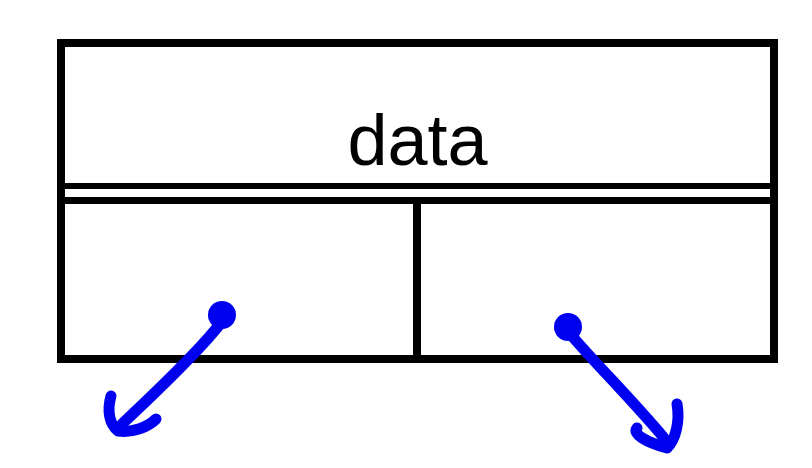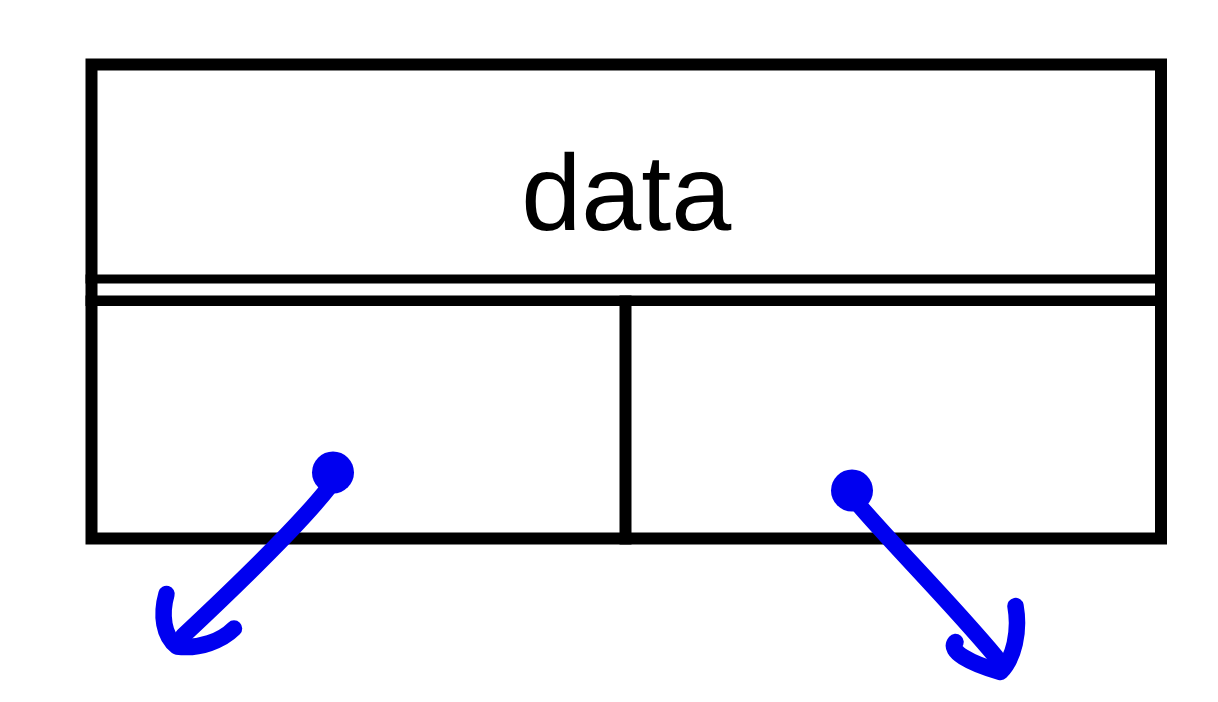--- a/index.html
+++ b/index.html
@@ -46,21 +46,21 @@
     position: absolute;
     left: 413px;
     top: 197px;
     width: 8px;
     height: 166px;
     background: #000000;
   }
   .data-cell {
     position: absolute;
     left: 57px;
-    top: 28px;
+    top: 39px;
     width: 721px;
     height: 201px;
     display: flex;
     align-items: center;
     justify-content: center;
   }
   .data-label {
     font-size: 72px;
     line-height: 1;
     color: #000000;

